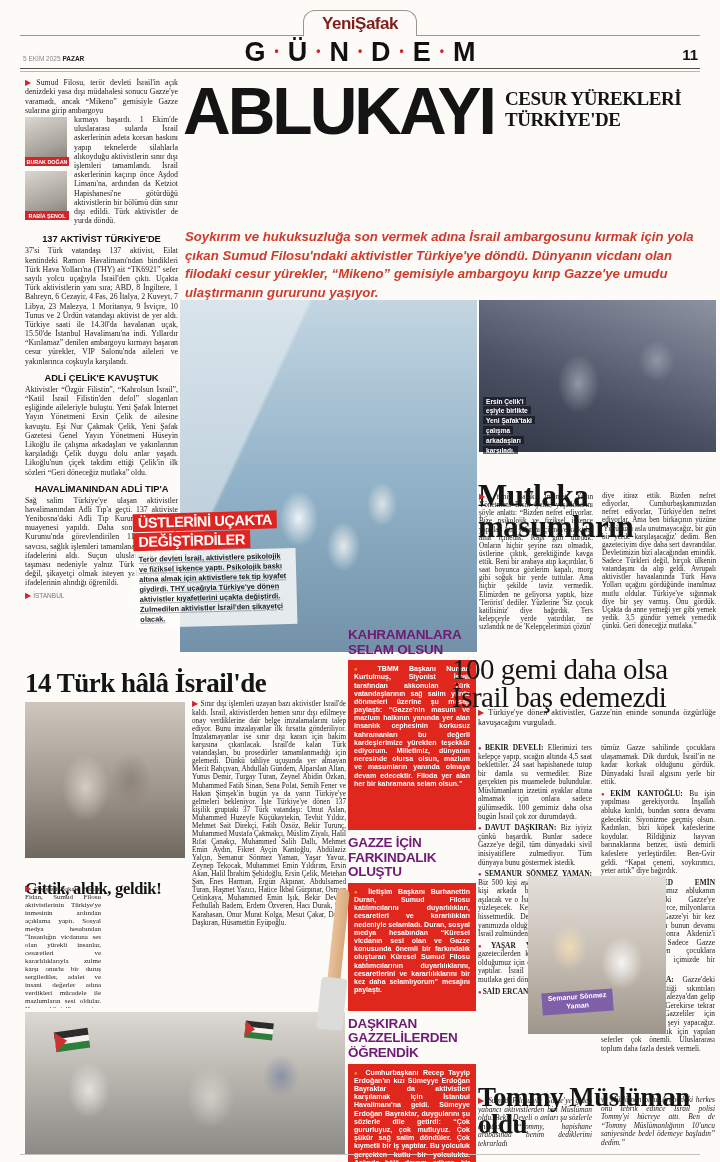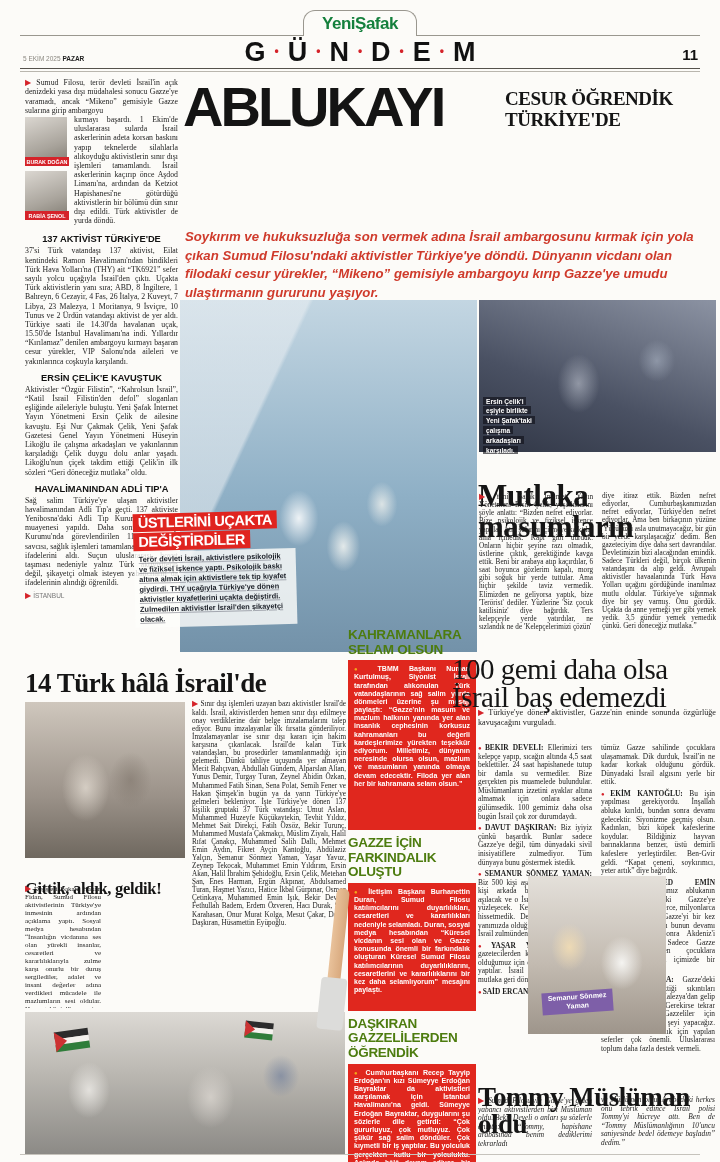--- a/index.html
+++ b/index.html
@@ -7,21 +7,21 @@
         overflow:hidden;font-family:"Liberation Serif",serif;color:#1c1c1c;}
   .abs{position:absolute;}
 
   
   .masthead{position:absolute;left:20px;top:6px;width:680px;}
   .mast-top{display:flex;align-items:flex-end;height:30px;}
   .mline{flex:1;border-bottom:1px solid #9a978f;height:0;}
   .mast-tab{border:1px solid #9a978f;border-bottom:none;border-radius:12px 12px 0 0;
             padding:3px 18px 2px;background:#fcfbf8;}
   .logo{font-family:"Liberation Sans",sans-serif;font-weight:700;font-size:17px;
-        color:#15803d;letter-spacing:-0.5px;}
+        color:#7f1d1d;letter-spacing:-0.5px;}
   .mast-row{position:relative;height:32px;}
   .gundem{position:absolute;left:0;right:0;top:1px;text-align:center;
           font-family:"Liberation Sans",sans-serif;font-weight:700;font-size:27px;color:#111;}
   .gl{display:inline-block;}
   .gl:not(.last)::after{content:"•";color:#d5232a;font-size:12px;vertical-align:6px;margin:0 9px;}
   .mast-date{position:absolute;left:3px;bottom:6px;font-family:"Liberation Sans",sans-serif;
              font-size:6.5px;color:#8b8880;}
   .mast-date b{color:#222;}
   .mast-pageno{position:absolute;right:2px;bottom:5px;font-family:"Liberation Sans",sans-serif;
                font-weight:700;font-size:15px;color:#111;}
@@ -38,21 +38,21 @@
   .intro-col{left:25px;top:78px;width:153px;height:566px;overflow:hidden;}
   .cards{float:left;width:44px;margin:2px 5px 2px 0;}
   .rcard{margin-bottom:5px;}
   .rphoto{width:42px;height:40px;background:linear-gradient(160deg,#dbd7d1,#a9a49c 70%,#8d887f);}
   .rname{background:#d5232a;color:#fff;font-family:"Liberation Sans",sans-serif;font-weight:700;
          font-size:5.4px;text-align:center;padding:1.5px 0;line-height:1.15;}
 
   
   .headline{left:183px;top:80px;width:534px;font-family:"Liberation Sans",sans-serif;
             font-weight:900;color:#141414;letter-spacing:-3px;line-height:0.96;z-index:2;}
-  .headline .l1{font-size:56px;}
+  .headline .l1{font-size:66px;}
   .headline .l2{font-size:61px;}
   .kicker{left:505px;top:88px;width:205px;color:#d5232a;font-weight:700;
           font-size:19px;line-height:1.12;letter-spacing:-0.3px;z-index:3;}
   .standfirst{left:185px;top:228px;width:530px;color:#cf3a2b;
               font-family:"Liberation Sans",sans-serif;font-style:italic;font-weight:600;
               font-size:13.2px;line-height:1.42;}
 
   
   .photo{overflow:hidden;}
   .photo-main{left:180px;top:300px;width:297px;height:352px;
@@ -118,21 +118,21 @@
   .turk14-b{left:192px;top:700px;width:154px;height:310px;overflow:hidden;
             font-size:7.2px;line-height:1.12;text-align:justify;}
 
   
   .gittik-h{left:25px;top:862px;width:160px;font-size:16.5px;font-weight:700;letter-spacing:-0.3px;}
   .gittik-cols{left:25px;top:884px;width:160px;height:124px;overflow:hidden;display:flex;gap:8px;}
   .gcol{width:76px;font-size:7px;line-height:1.14;text-align:justify;}
 
   
   .redcol{left:348px;top:622px;width:128px;}
-  .rc-title{color:#4d7c0f;font-family:"Liberation Sans",sans-serif;font-weight:700;
+  .rc-title{color:#701a75;font-family:"Liberation Sans",sans-serif;font-weight:700;
             font-size:13.5px;line-height:1.08;letter-spacing:-0.3px;margin:6px 0 3px;}
   .rc-box{background:#e0271e;color:#fff;font-family:"Liberation Sans",sans-serif;font-weight:700;
           font-size:7px;line-height:1.17;text-align:justify;padding:5px 6px;overflow:hidden;}
   .rc-box .blt{color:#f2a71b;font-size:6px;margin-right:1px;}
   .rc-b1{height:160px;}
   .rc-b2{height:118px;}
   .rc-b3{height:112px;}
 
   
   .gemi-h{left:452px;top:648px;width:240px;font-size:29px;line-height:0.98;margin-top:7px;}
@@ -194,32 +194,32 @@
       </div>
       <div class="rcard">
         <div class="rphoto"></div>
         <div class="rname">RABİA ŞENOL</div>
       </div>
     </div>
     <p class="body-t">kırmayı başardı. 1 Ekim'de uluslararası sularda İsrail askerlerinin adeta korsan baskını yapıp teknelerde silahlarla alıkoyduğu aktivistlerin sınır dışı işlemleri tamamlandı. İsrail askerlerinin kaçırıp önce Aşdod Limanı'na, ardından da Ketziot Hapishanesi'ne götürdüğü aktivistlerin bir bölümü dün sınır dışı edildi. Türk aktivistler de yurda döndü.</p>
     <div style="clear:both"></div>
     <h4 class="sec-h">137 AKTİVİST TÜRKİYE'DE</h4>
     <p class="body-t">37'si Türk vatandaşı 137 aktivist, Eilat kentindeki Ramon Havalimanı'ndan bindikleri Türk Hava Yolları'na (THY) ait “TK6921” sefer sayılı yolcu uçağıyla İsrail'den çıktı. Uçakta Türk aktivistlerin yanı sıra; ABD, 8 İngiltere, 1 Bahreyn, 6 Cezayir, 4 Fas, 26 İtalya, 2 Kuveyt, 7 Libya, 23 Malezya, 1 Moritanya, 9 İsviçre, 10 Tunus ve 2 Ürdün vatandaşı aktivist de yer aldı. Türkiye saati ile 14.30'da havalanan uçak, 15.50'de İstanbul Havalimanı'na indi. Yıllardır “Kırılamaz” denilen ambargoyu kırmayı başaran cesur yürekler, VIP Salonu'nda aileleri ve yakınlarınca coşkuyla karşılandı.</p>
-    <h4 class="sec-h">ERSİN ÇELİK'E KAVUŞTUK</h4>
+    <h4 class="sec-h">ADLİ ÇELİK'E KAVUŞTUK</h4>
     <p class="body-t">Aktivistler “Özgür Filistin”, “Kahrolsun İsrail”, “Katil İsrail Filistin'den defol” sloganları eşliğinde aileleriyle buluştu. Yeni Şafak İnternet Yayın Yönetmeni Ersin Çelik de ailesine kavuştu. Eşi Nur Çakmak Çelik, Yeni Şafak Gazetesi Genel Yayın Yönetmeni Hüseyin Likoğlu ile çalışma arkadaşları ve yakınlarının karşıladığı Çelik duygu dolu anlar yaşadı. Likoğlu'nun çiçek takdim ettiği Çelik'in ilk sözleri “Geri döneceğiz mutlaka” oldu.</p>
     <h4 class="sec-h">HAVALİMANINDAN ADLİ TIP'A</h4>
     <p class="body-t">Sağ salim Türkiye'ye ulaşan aktivistler havalimanından Adli Tıp'a geçti. 137 aktiviste Yenibosna'daki Adli Tıp Kurumu'nda sağlık muayenesi yapıldı. Daha sonra Adli Tıp Kurumu'nda görevlendirilen 11 cumhuriyet savcısı, sağlık işlemleri tamamlanan aktivistlerin ifadelerini aldı. Suçun uluslararası boyut taşıması nedeniyle yalnız Türk aktivistlerin değil, şikayetçi olmak isteyen yabancıların da ifadelerinin alındığı öğrenildi.</p>
     <p class="dateline"><span class="tri">▶</span><span>İSTANBUL</span></p>
   </div>
 
   <div class="abs headline">
     <div class="l1">ABLUKAYI</div>
   </div>
   <div class="abs kicker ser-h">
-    <div>CESUR ÖĞRENDİK</div>
+    <div>CESUR YÜREKLERİ</div>
     <div>TÜRKİYE'DE</div>
   </div>
   <p class="abs standfirst">Soykırım ve hukuksuzluğa son vermek adına İsrail ambargosunu kırmak için yola çıkan Sumud Filosu'ndaki aktivistler Türkiye'ye döndü. Dünyanın vicdanı olan filodaki cesur yürekler, “Mikeno” gemisiyle ambargoyu kırıp Gazze'ye umudu ulaştırmanın gururunu yaşıyor.</p>
 
   <div class="abs photo photo-main"></div>
   <div class="abs photo photo-right"></div>
   <div class="abs ersin-cap"><span>Ersin Çelik'i eşiyle birlikte Yeni Şafak'taki çalışma arkadaşları karşıladı.</span></div>
 
   <div class="abs ust-box">
     <div><span class="ust-t">ÜSTLERİNİ UÇAKTA</span></div>

